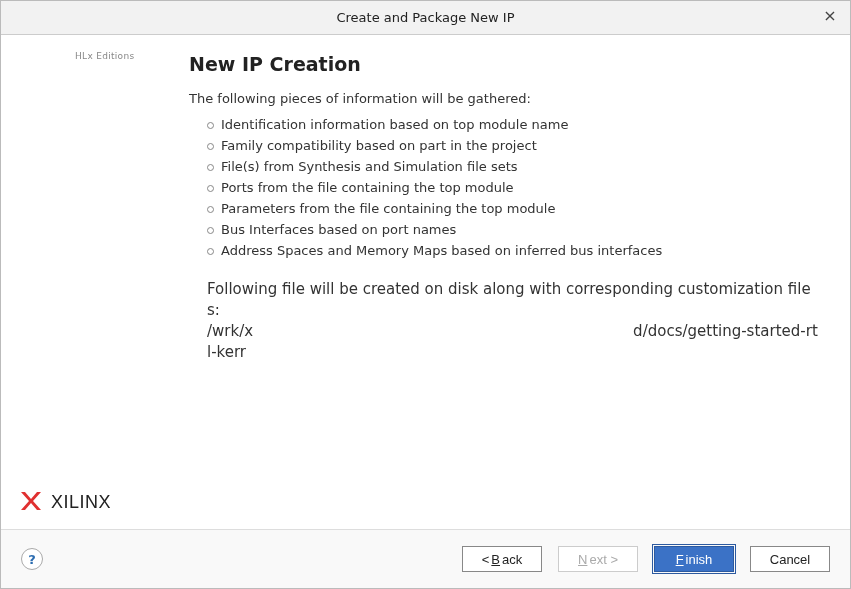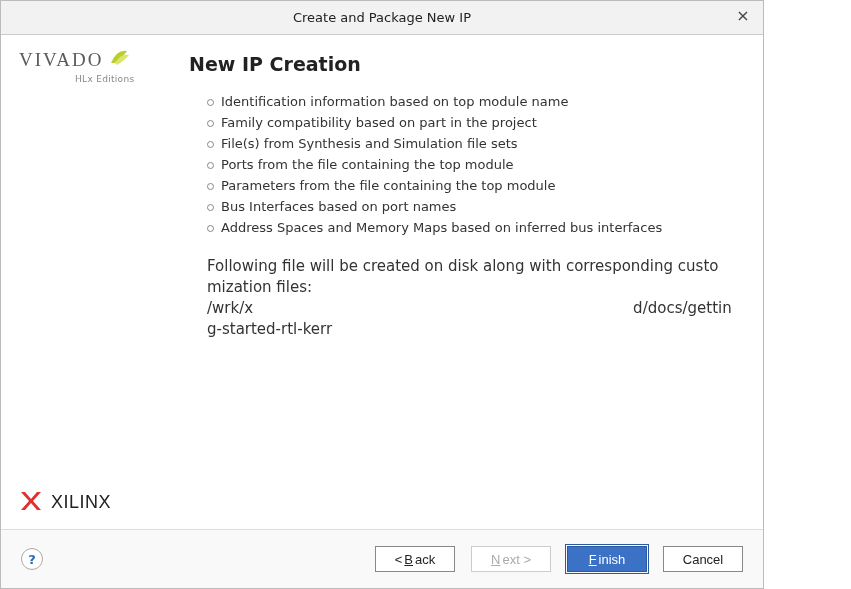--- a/index.html
+++ b/index.html
@@ -6,21 +6,21 @@
   html, body {
     margin: 0; padding: 0;
     width: 851px; height: 589px;
     font-family: "DejaVu Sans", "Liberation Sans", Arial, sans-serif;
     font-size: 13px;
     color: #333;
     background: #fff;
     overflow: hidden;
   }
   .dialog {
-    width: 764px; height: 589px;
+    width: 851px; height: 589px;
     display: flex;
     flex-direction: column;
     border: 1px solid #bbb;
     background: #f9f9f9;
   }
   .titlebar {
     height: 34px;
     background: #f2f2f2;
     border-bottom: 1px solid #ccc;
     position: relative;
@@ -198,43 +198,35 @@
 
   <div class="titlebar">
     <span class="titlebar-title">Create and Package New IP</span>
     <span class="titlebar-close">×</span>
   </div>
 
   <div class="body">
 
     <div class="sidebar">
       <div>
-        <div class="logo-top">
-          <span class="logo-vivado-text">VIVADO</span>
-          <span class="logo-vivado-icon">
-            <svg width="24" height="24" viewBox="0 0 24 24">
-              <path d="M4 18 Q10 4 20 6 Q16 12 8 18 Z" fill="#b9ce2f"></path>
-              <path d="M8 18 Q14 8 22 10 Q18 15 10 20 Z" fill="#dce56a"></path>
-            </svg>
-          </span>
-        </div>
         <div class="logo-hlx">HLx Editions</div>
       </div>
       <div class="logo-xilinx">
         <span>
           <svg width="26" height="22" viewBox="0 0 26 22">
             <path d="M2 2 L10 11 L2 20 L6 20 L12 13 L18 20 L22 20 L14 11 L22 2 L18 2 L12 9 L6 2 Z" fill="#e03030"></path>
           </svg>
         </span>
         <span class="logo-xilinx-text">XILINX</span>
       </div>
     </div>
 
     <div class="content">
       <div class="heading">New IP Creation</div>
+      <div class="intro">The following pieces of information will be gathered:</div>
 
       <ul class="info-list">
         <li>Identification information based on top module name</li>
         <li>Family compatibility based on part in the project</li>
         <li>File(s) from Synthesis and Simulation file sets</li>
         <li>Ports from the file containing the top module</li>
         <li>Parameters from the file containing the top module</li>
         <li>Bus Interfaces based on port names</li>
         <li>Address Spaces and Memory Maps based on inferred bus interfaces</li>
       </ul>

